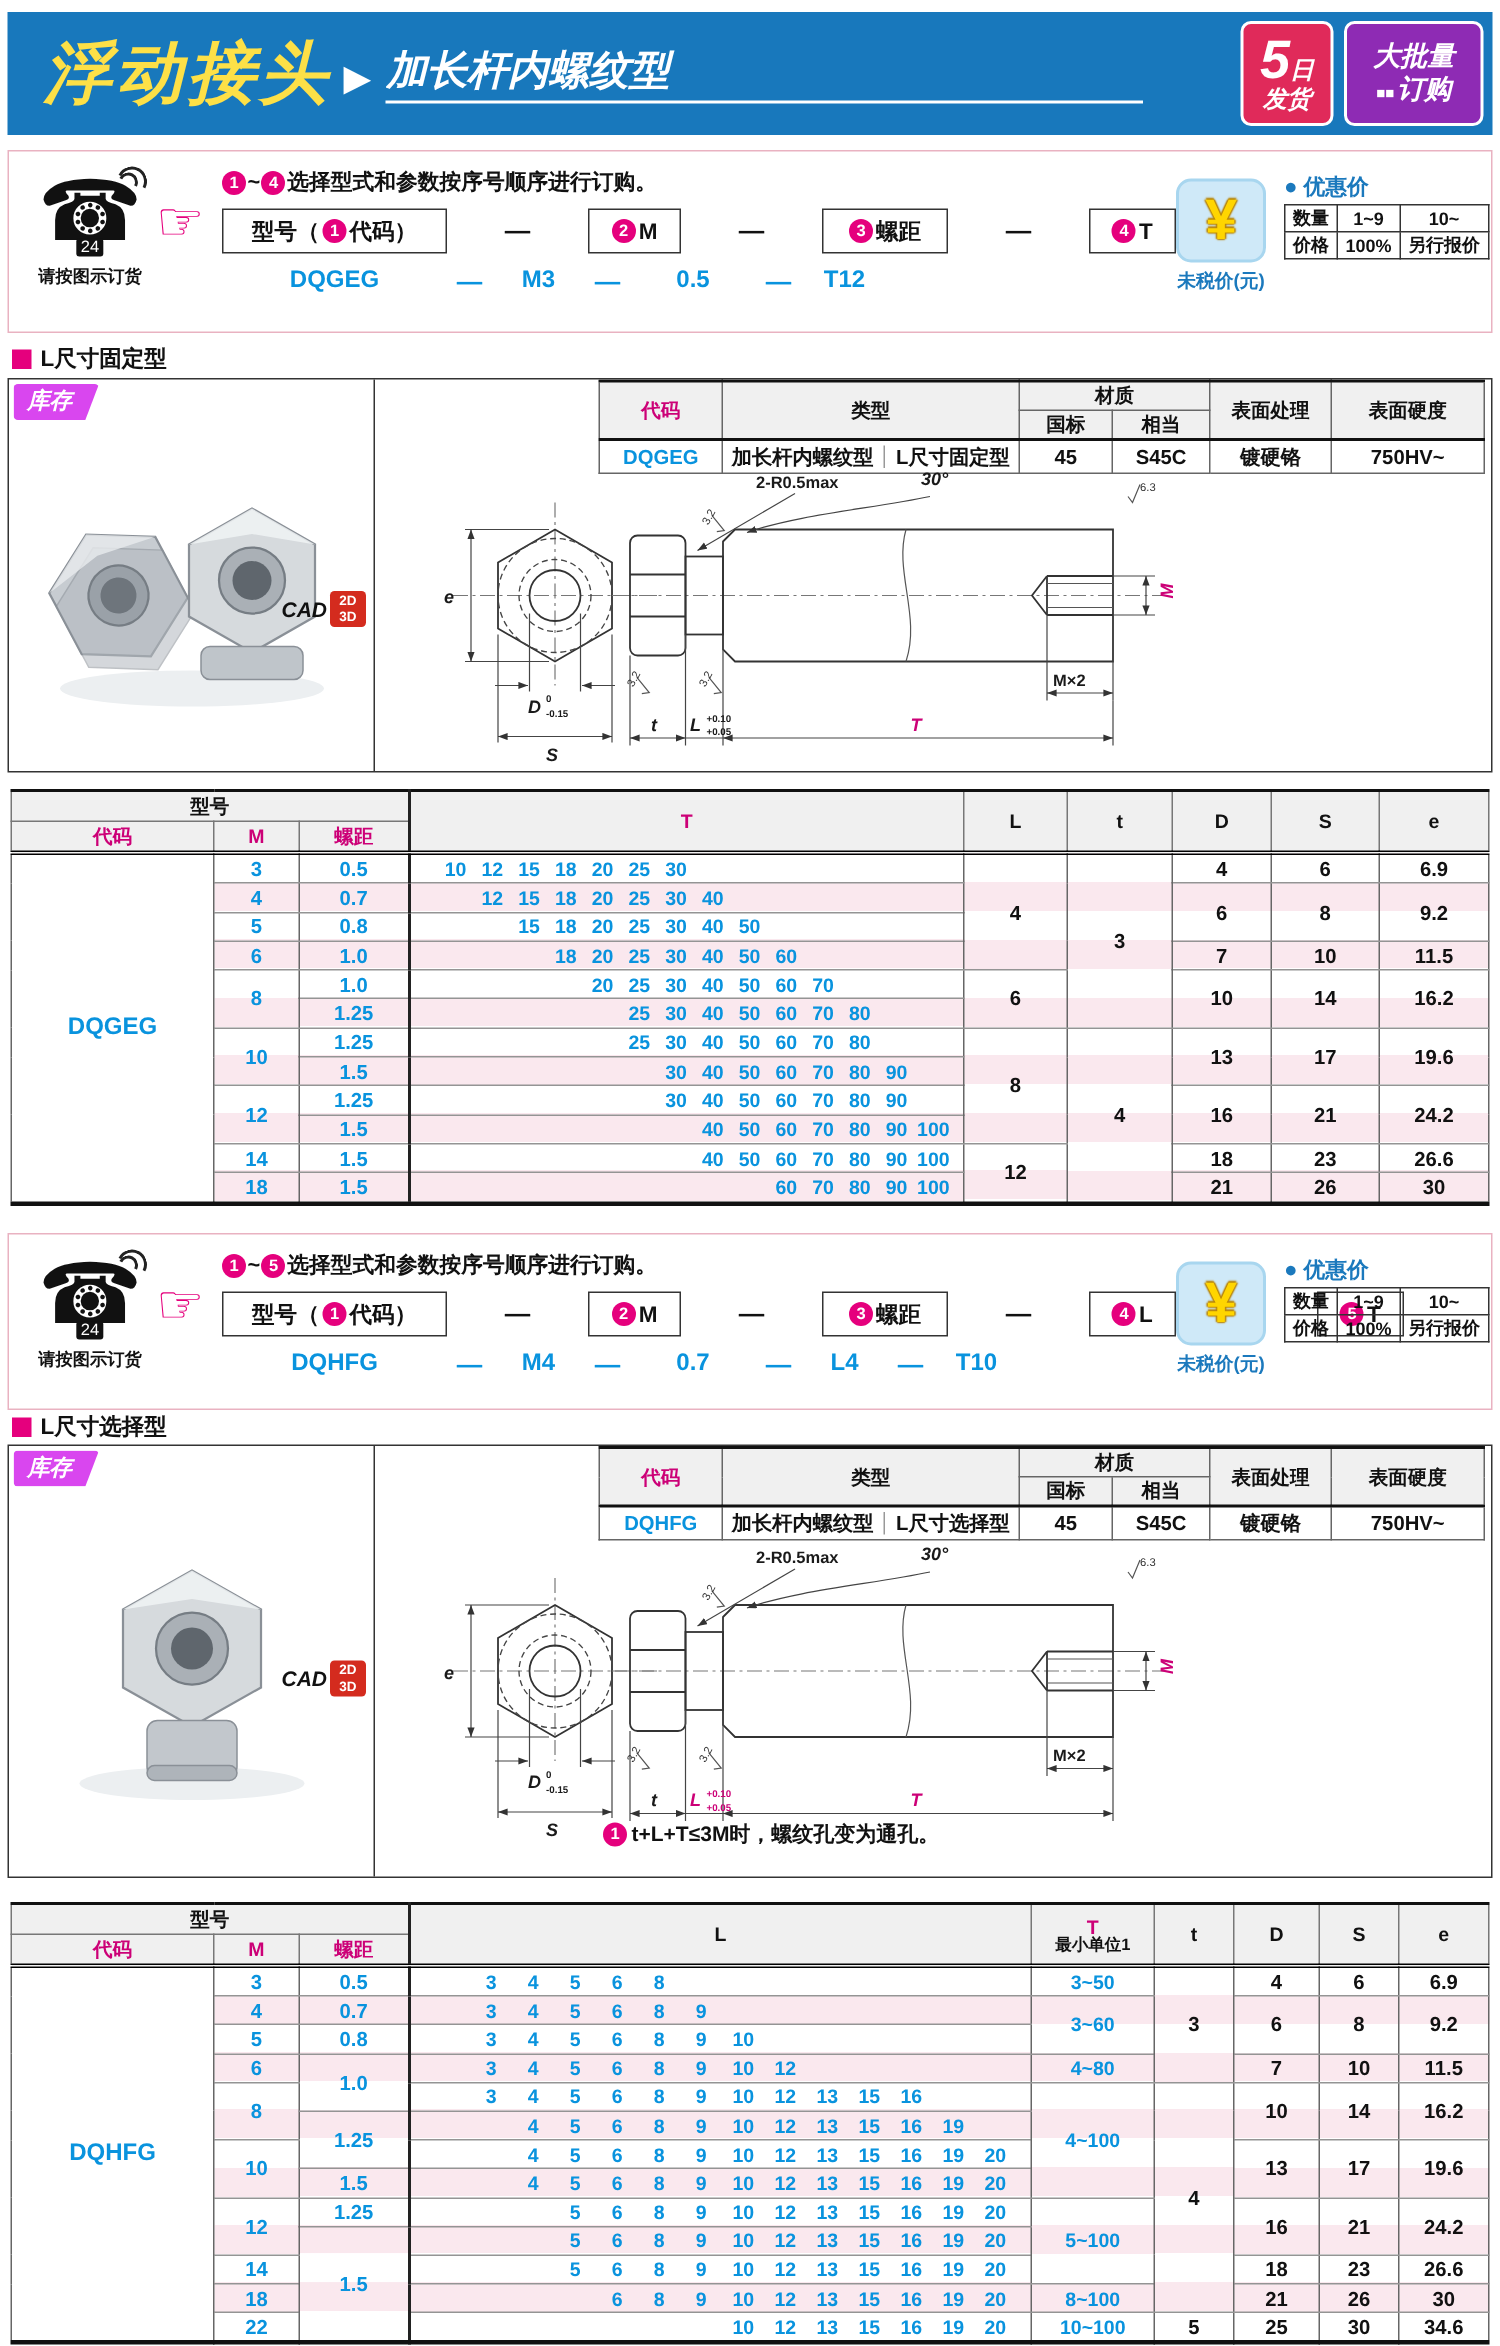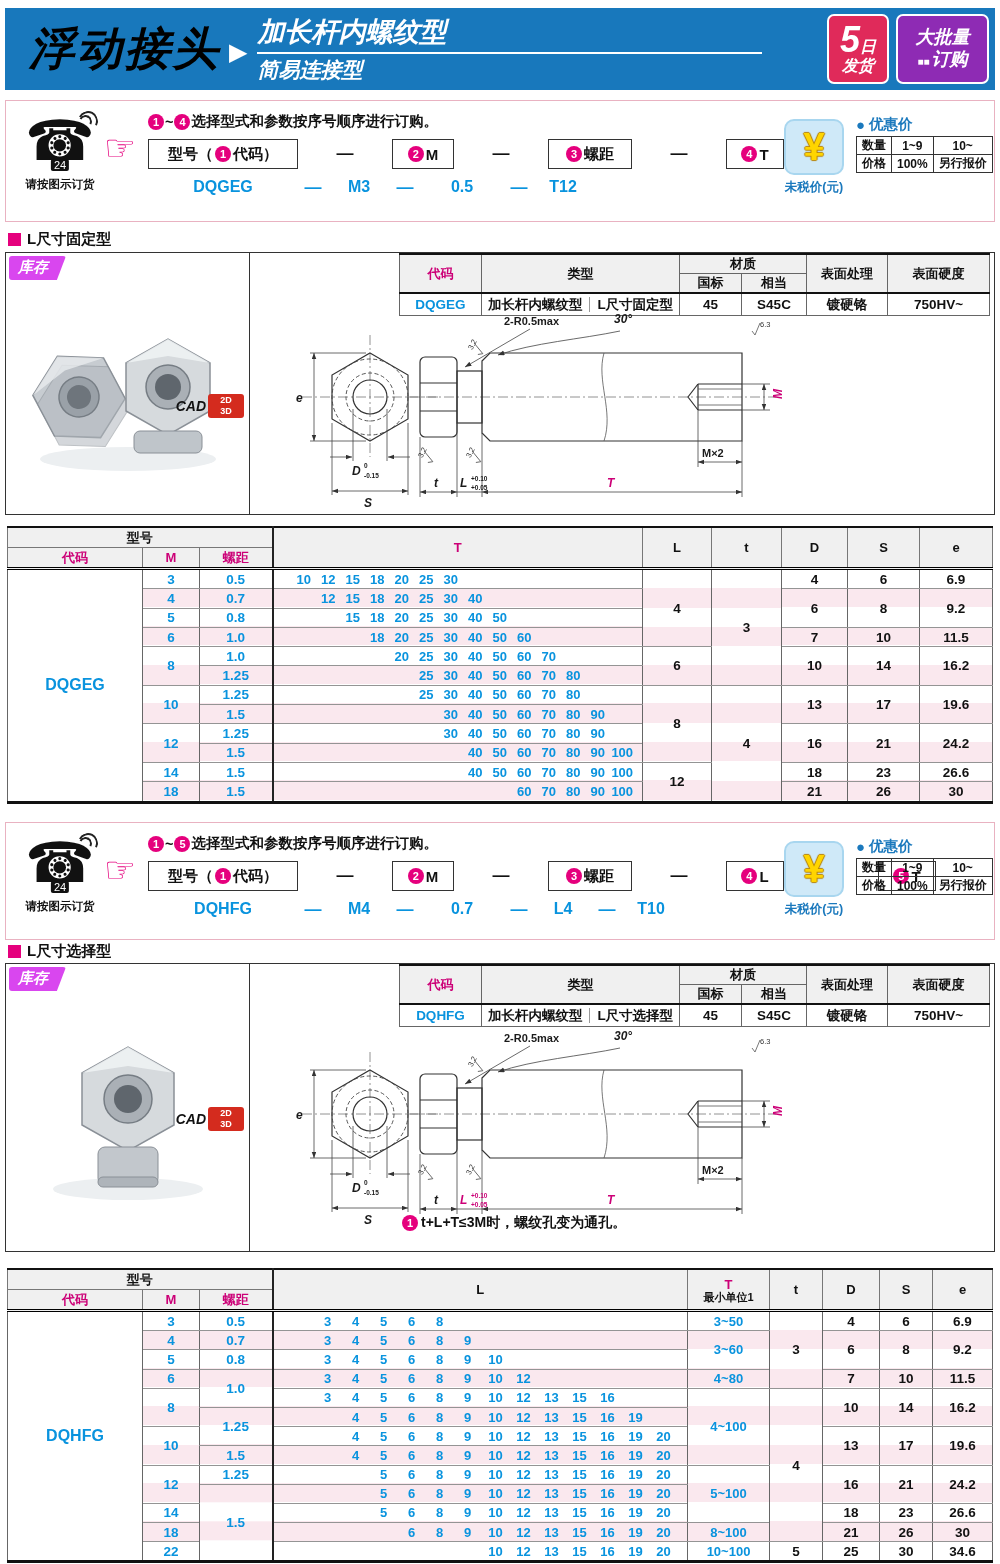--- a/index.html
+++ b/index.html
@@ -2,21 +2,21 @@
 <html><head>
 <meta charset="utf-8">
 <style>
   html,body{margin:0;padding:0;background:#fff;}
   .page{position:relative;width:1000px;height:1564px;background:#fff;overflow:hidden;
         font-family:"Liberation Sans","DejaVu Sans",sans-serif;color:#111;}
 
   
   .topbar{position:absolute;left:5px;right:5px;top:8px;height:82px;background:#1878bc;
           display:flex;align-items:center;padding:0 6px 0 24px;box-sizing:border-box;}
-  .title{color:#000000;font-size:45px;font-weight:bold;font-style:italic;letter-spacing:3px;white-space:nowrap;}
+  .title{color:#fde047;font-size:45px;font-weight:bold;font-style:italic;letter-spacing:3px;white-space:nowrap;}
   .tri{color:#fff;font-size:24px;margin:6px 10px 0 8px;}
   .subs{flex:1;color:#fff;font-style:italic;min-width:0;}
   .sub1{font-size:27px;font-weight:bold;border-bottom:2px solid #fff;padding-bottom:2px;width:505px;white-space:nowrap;}
   .sub2{font-size:21px;font-weight:bold;margin-top:2px;}
   .badge{height:70px;border:2px solid #fff;border-radius:7px;color:#fff;font-style:italic;font-weight:bold;
          display:flex;flex-direction:column;align-items:center;justify-content:center;box-sizing:border-box;}
   .badge-ship{width:62px;background:#e02a5a;margin-right:7px;}
   .ship-top{line-height:1;font-size:16px;}
   .ship-num{font-size:36px;}
   .ship-bot{font-size:16px;margin-top:-2px;}
@@ -70,21 +70,21 @@
   .pbox{position:absolute;left:5px;width:990px;border:1px solid #333;box-sizing:border-box;background:#fff;}
   #box1{top:252px;height:263px;}
   #box2{top:963px;height:289px;}
   .photo{position:absolute;left:0;top:0;width:244px;height:100%;border-right:1px solid #333;box-sizing:border-box;}
   .photo svg{position:absolute;left:50%;top:54%;transform:translate(-50%,-50%);}
   .stock{position:absolute;left:3px;top:3px;background:#d946ef;color:#fff;font-style:italic;font-weight:bold;
          font-size:15px;padding:2px 18px 3px 9px;clip-path:polygon(0 0,100% 0,84% 100%,0 100%);border-radius:3px;z-index:2;}
   .cadb{position:absolute;right:5px;display:flex;align-items:center;gap:2px;z-index:2;}
   #box1 .cadb{bottom:96px;} #box2 .cadb{bottom:120px;}
   .cadt{font-weight:bold;font-style:italic;font-size:14px;}
-  .cadbox{background:#d42b1e;color:#fff;border-radius:3px;width:36px;text-align:center;
+  .cadbox{background:#d42b1e;color:#fff;border-radius:3px;width:24px;text-align:center;
           font-size:9px;font-weight:bold;line-height:1.2;padding:1px 0;}
 
   
   .stab{position:absolute;left:393px;top:0;border-collapse:collapse;table-layout:fixed;background:#fff;}
   .stab th{background:#f0f0f0;border:1px solid #666;font-size:13px;font-weight:bold;height:18px;padding:0;}
   .stab td{border:1px solid #666;font-size:13.5px;font-weight:bold;text-align:center;height:21px;padding:0;}
   .stab{border-top:2px solid #111;}
   .stab thead{border-bottom:2px solid #111;}
   .hm{color:#cc0077;}
   .scode{color:#0993de;}
@@ -134,21 +134,20 @@
 </head>
 <body>
 
 <div class="page">
 
   <div class="topbar">
     <span class="title">浮动接头</span>
     <span class="tri">▶</span>
     <div class="subs">
       <div class="sub1">加长杆内螺纹型</div>
-      <div class="sub2">简易连接型</div>
     </div>
     <div class="badge badge-ship">
       <div class="ship-top"><span class="ship-num">5</span><span>日</span></div>
       <div class="ship-bot">发货</div>
     </div>
     <div class="badge badge-bulk">
       <div>大批量</div>
       <div><span class="bulk-ic">■■</span><span>订购</span></div>
     </div>
   </div>

